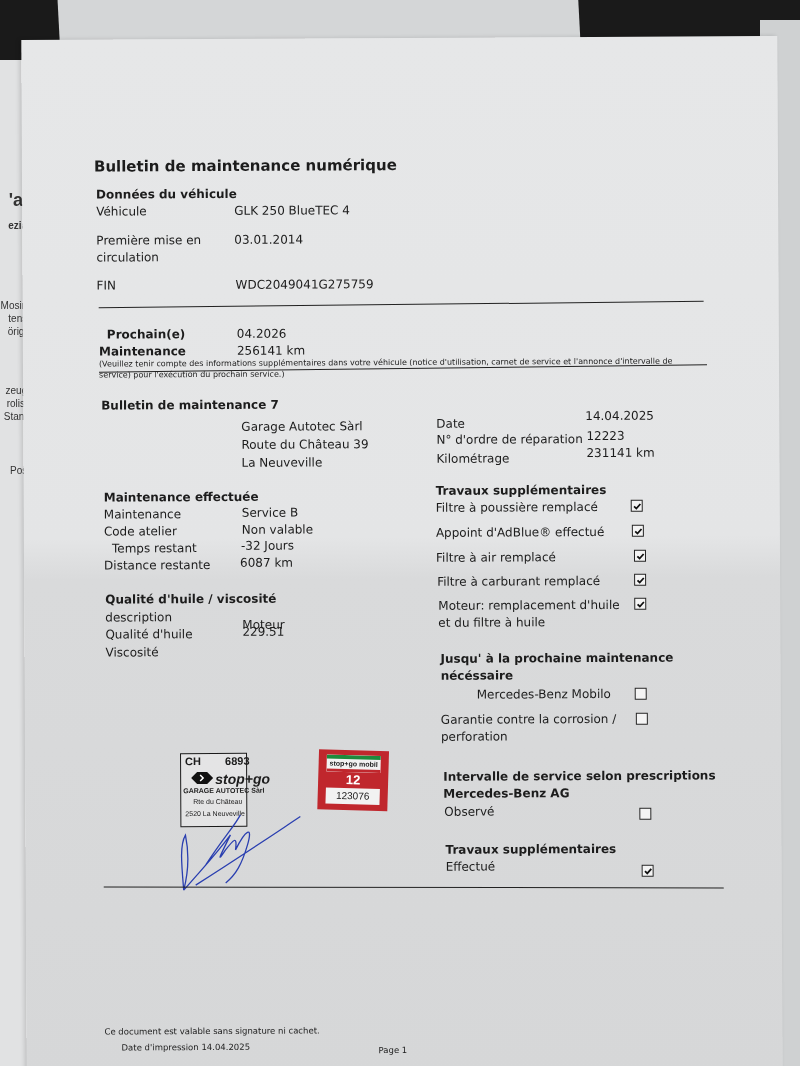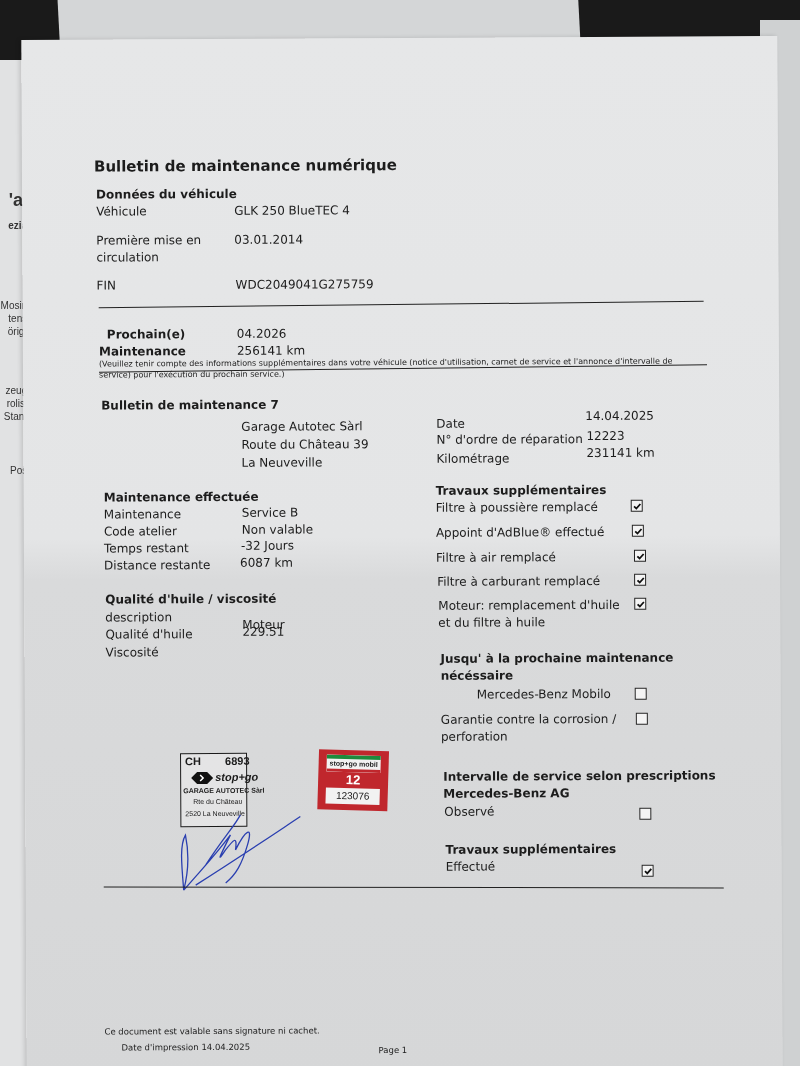--- a/index.html
+++ b/index.html
@@ -117,21 +117,21 @@
   <div class="abs t" style="left:413px;top:395px;">N° d'ordre de réparation</div>
   <div class="abs t" style="left:563px;top:392px;">12223</div>
   <div class="abs t" style="left:413px;top:414px;">Kilométrage</div>
   <div class="abs t" style="left:563px;top:409px;">231141 km</div>
 
   <div class="abs h" style="left:80px;top:451px;">Maintenance effectuée</div>
   <div class="abs t" style="left:80px;top:468px;">Maintenance</div>
   <div class="abs t" style="left:218px;top:467px;">Service B</div>
   <div class="abs t" style="left:80px;top:485px;">Code atelier</div>
   <div class="abs t" style="left:218px;top:484px;">Non valable</div>
-  <div class="abs t" style="left:80px;top:502px;">Temps restant</div>
+  <div class="abs t" style="left:88px;top:502px;">Temps restant</div>
   <div class="abs t" style="left:217px;top:500px;">-32 Jours</div>
   <div class="abs t" style="left:80px;top:519px;">Distance restante</div>
   <div class="abs t" style="left:216px;top:517px;">6087 km</div>
 
   <div class="abs h" style="left:81px;top:553px;">Qualité d'huile / viscosité</div>
   <div class="abs t" style="left:81px;top:571px;">description</div>
   <div class="abs t" style="left:218px;top:579px;">Moteur</div>
   <div class="abs t" style="left:81px;top:588px;">Qualité d'huile</div>
   <div class="abs t" style="left:218px;top:586px;">229.51</div>
   <div class="abs t" style="left:81px;top:606px;">Viscosité</div>
@@ -192,21 +192,21 @@
 
   <div class="stamp">
     <div class="row" style="left:4px;top:1px;font-weight:bold;font-size:11px;">CH</div>
     <div class="row" style="left:44px;top:1px;font-weight:bold;font-size:11px;">6893</div>
     <div class="row" style="left:10px;top:16px;">
       <svg width="22" height="12" viewBox="0 0 22 12">
           <path d="M0 6 L6 0 L16 0 L22 6 L16 12 L6 12 Z" fill="#111"></path>
           <path d="M9 3 L12 6 L9 9" stroke="#fff" stroke-width="1.5" fill="none"></path>
         </svg>
     </div>
-    <div class="row" style="left:34px;top:17px;font-size:11px;font-style:italic;font-weight:bold;">stop+go</div>
+    <div class="row" style="left:34px;top:17px;font-size:14px;font-style:italic;font-weight:bold;">stop+go</div>
     <div class="row" style="left:2px;top:33px;font-size:7px;font-weight:bold;">GARAGE AUTOTEC Sàrl</div>
     <div class="row" style="left:12px;top:44px;font-size:7px;">Rte du Château</div>
     <div class="row" style="left:4px;top:56px;font-size:7px;">2520 La Neuveville</div>
   </div>
 
   <div class="vignette">
     <div class="logo">
       <span class="g"></span><span class="r"></span>
       <span>stop+go mobil</span>
     </div>

